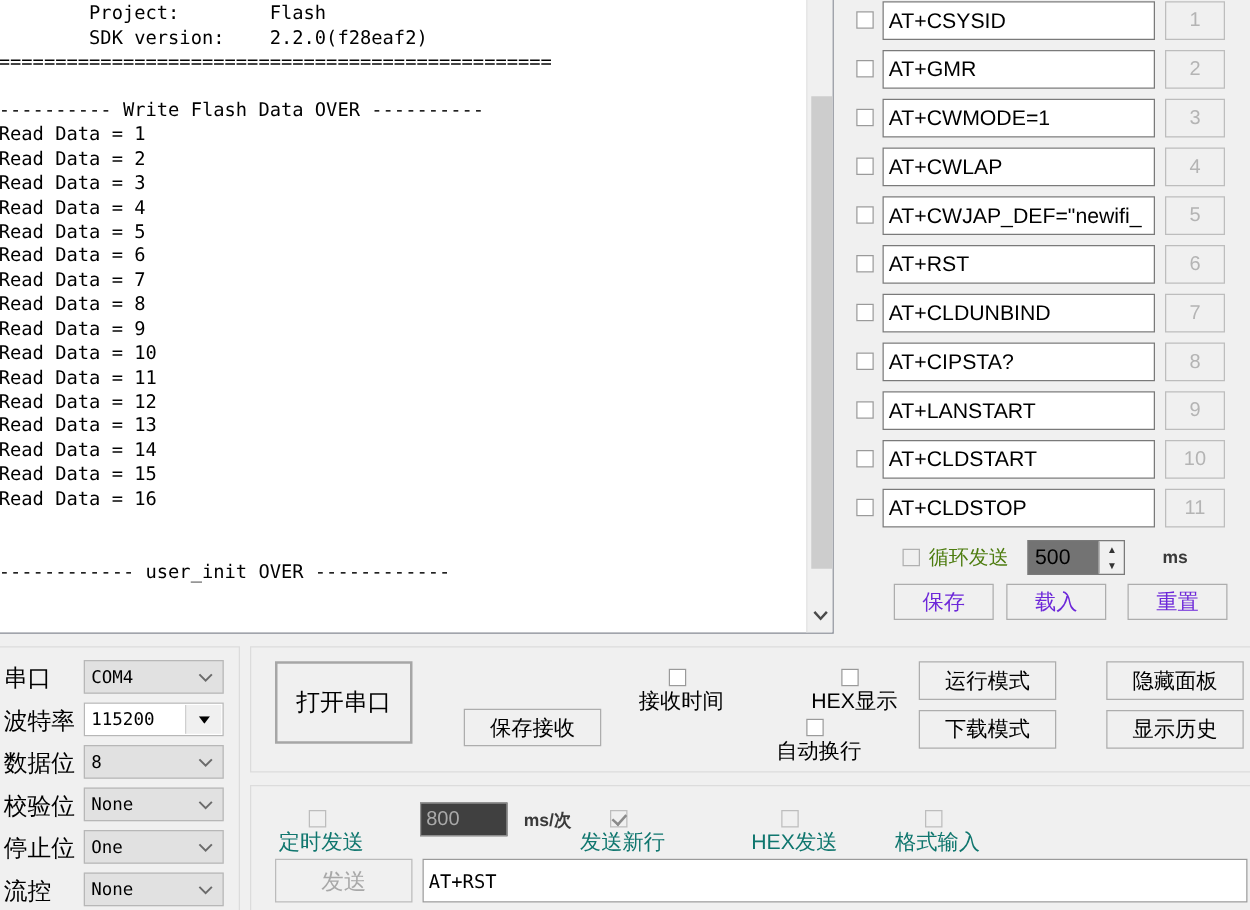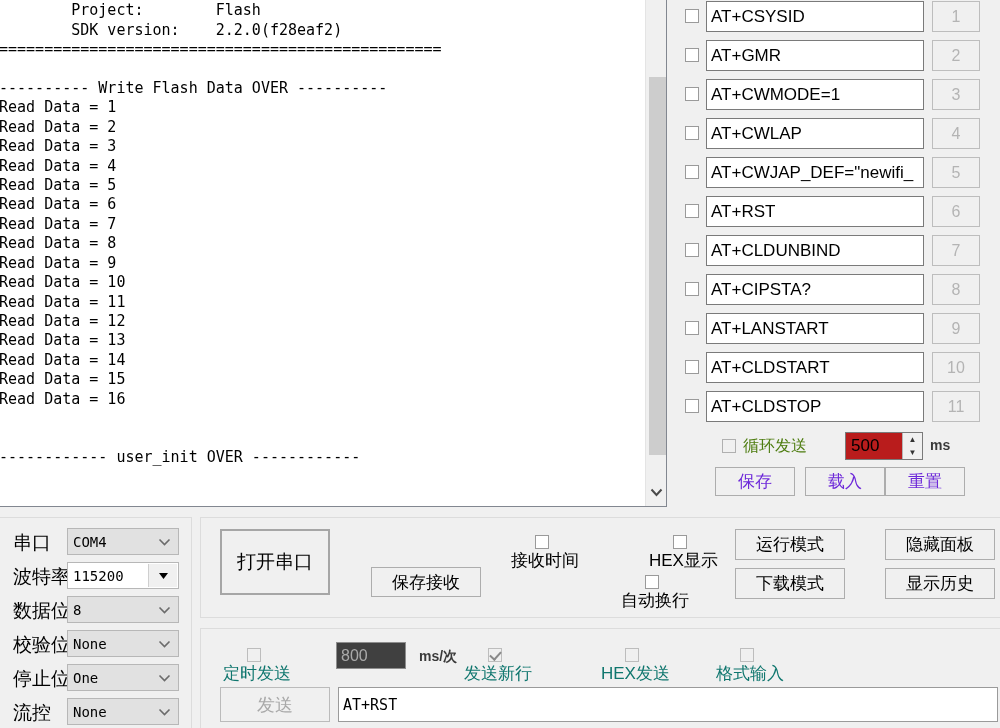--- a/index.html
+++ b/index.html
@@ -95,23 +95,23 @@
   .loop-cb {
     position: absolute; left: 50px; top: 9px;
     width: 14px; height: 14px; background:#f0f0f0; border: 1px solid #b0b0b0;
   }
   .loop-label {
     position: absolute; left: 71px; top: 6px;
     font-size: 16px; color: #4d7c0f;
     font-family: "Liberation Sans", sans-serif;
   }
   .loop-spin {
-    position: absolute; left: 173px; top: 2px;
+    position: absolute; left: 150px; top: 2px;
     width: 78px; height: 28px;
-    background: #b91c1c; border: 1px solid #7a7a7a;
+    background: #737373; border: 1px solid #7a7a7a;
     display: flex; align-items: center;
   }
   .loop-spin span { padding-left: 5px; font-size: 17px; color: #000; }
   .loop-spin-btns {
     position: absolute; right: 0px; top: 0px; width: 20px; height: 26px;
     border-left: 1px solid #b5b5b5; background: #f0f0f0;
     display: flex; flex-direction: column;
   }
   .loop-spin-btns i {
     flex: 1; display: flex; align-items: center; justify-content: center;
@@ -138,21 +138,21 @@
     position: absolute;
     background: #f0f0f0;
     border: 1px solid #dcdcdc;
   }
   .grp-serial { left: -4px; top: 517px; width: 196px; height: 215px; }
   .grp-ctrl   { left: 200px; top: 517px; width: 804px; height: 101px; }
   .grp-send   { left: 200px; top: 628px; width: 804px; height: 104px; }
 
   .cfg-row { position: absolute; left: 0; width: 190px; height: 34px; }
   .cfg-label {
-    position: absolute; left: 16px; top: 4px;
+    position: absolute; left: 6px; top: 4px;
     font-size: 19px; color: #000;
     font-family: "Liberation Sans", sans-serif;
   }
   .cfg-select {
     position: absolute; left: 70px; top: 2px;
     width: 112px; height: 27px;
     background: #e1e1e1; border: 1px solid #b7b7b7;
     display: flex; align-items: center;
     font-family: "DejaVu Sans Mono", monospace;
     font-size: 14px; color: #000;
@@ -343,21 +343,21 @@
         <div class="loop-spin-btns">
           <i>▲</i>
           <i>▼</i>
         </div>
       </div>
       <div class="loop-ms">ms</div>
     </div>
     <div class="slr-row">
       <div class="slr-btn" style="left:43px;">保存</div>
       <div class="slr-btn" style="left:133px;">载入</div>
-      <div class="slr-btn" style="left:213px;">重置</div>
+      <div class="slr-btn" style="left:230px;">重置</div>
     </div>
   </div>
 
   <div class="grp grp-serial" id="serial-group">
       <div class="cfg-row" style="top: 8px;">
         <div class="cfg-label">串口</div>
         <div class="cfg-select">
           <span>COM4</span>
           <div class="cfg-chev">
             <svg width="13" height="8" viewBox="0 0 13 8">

